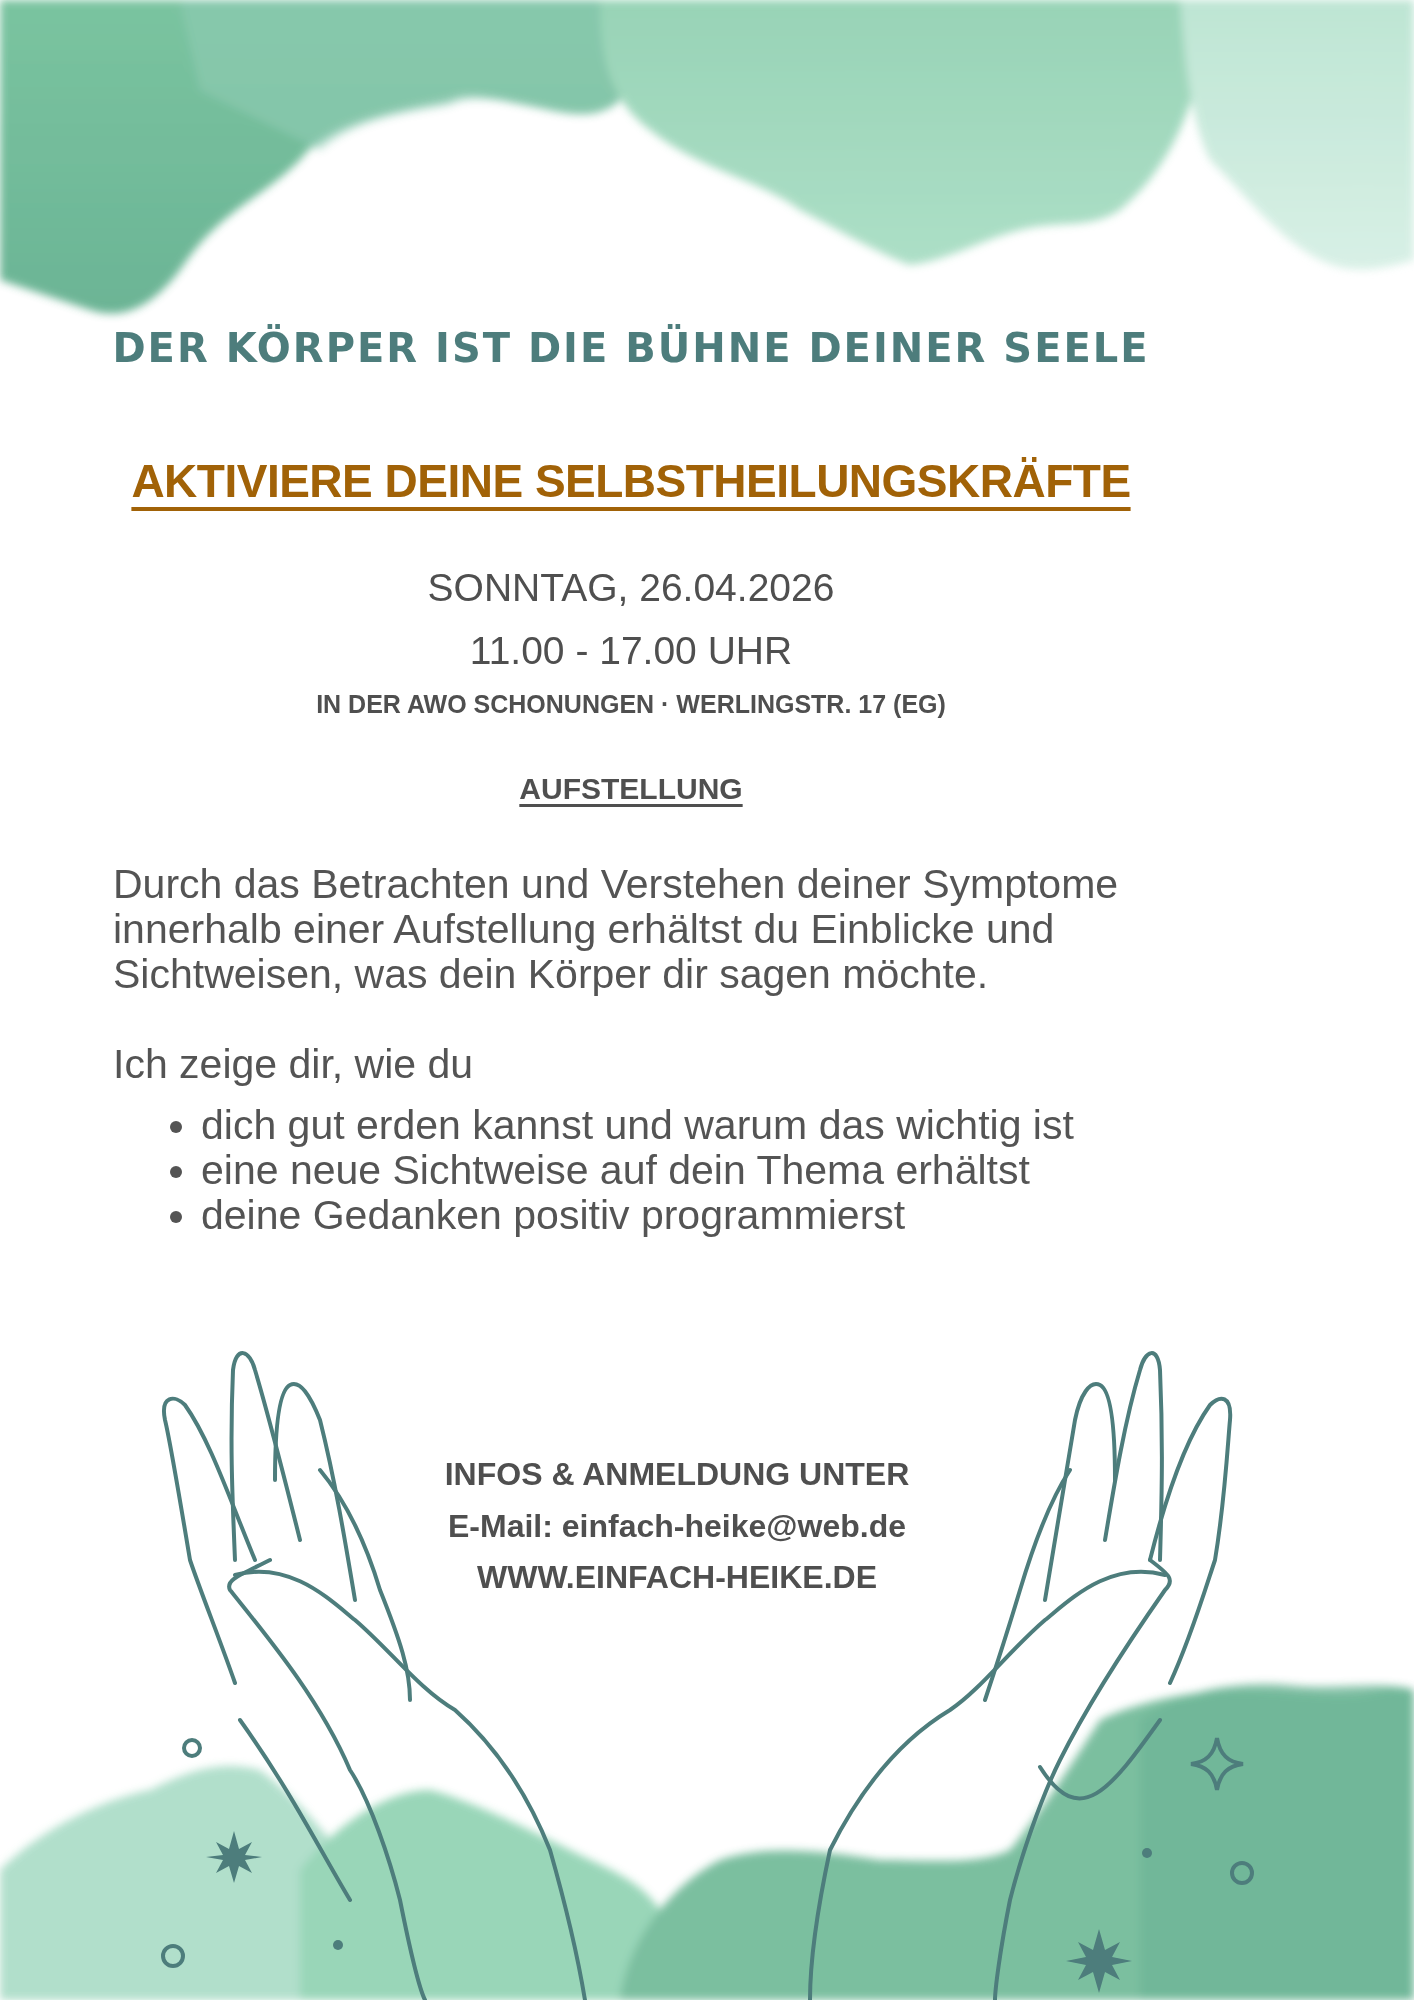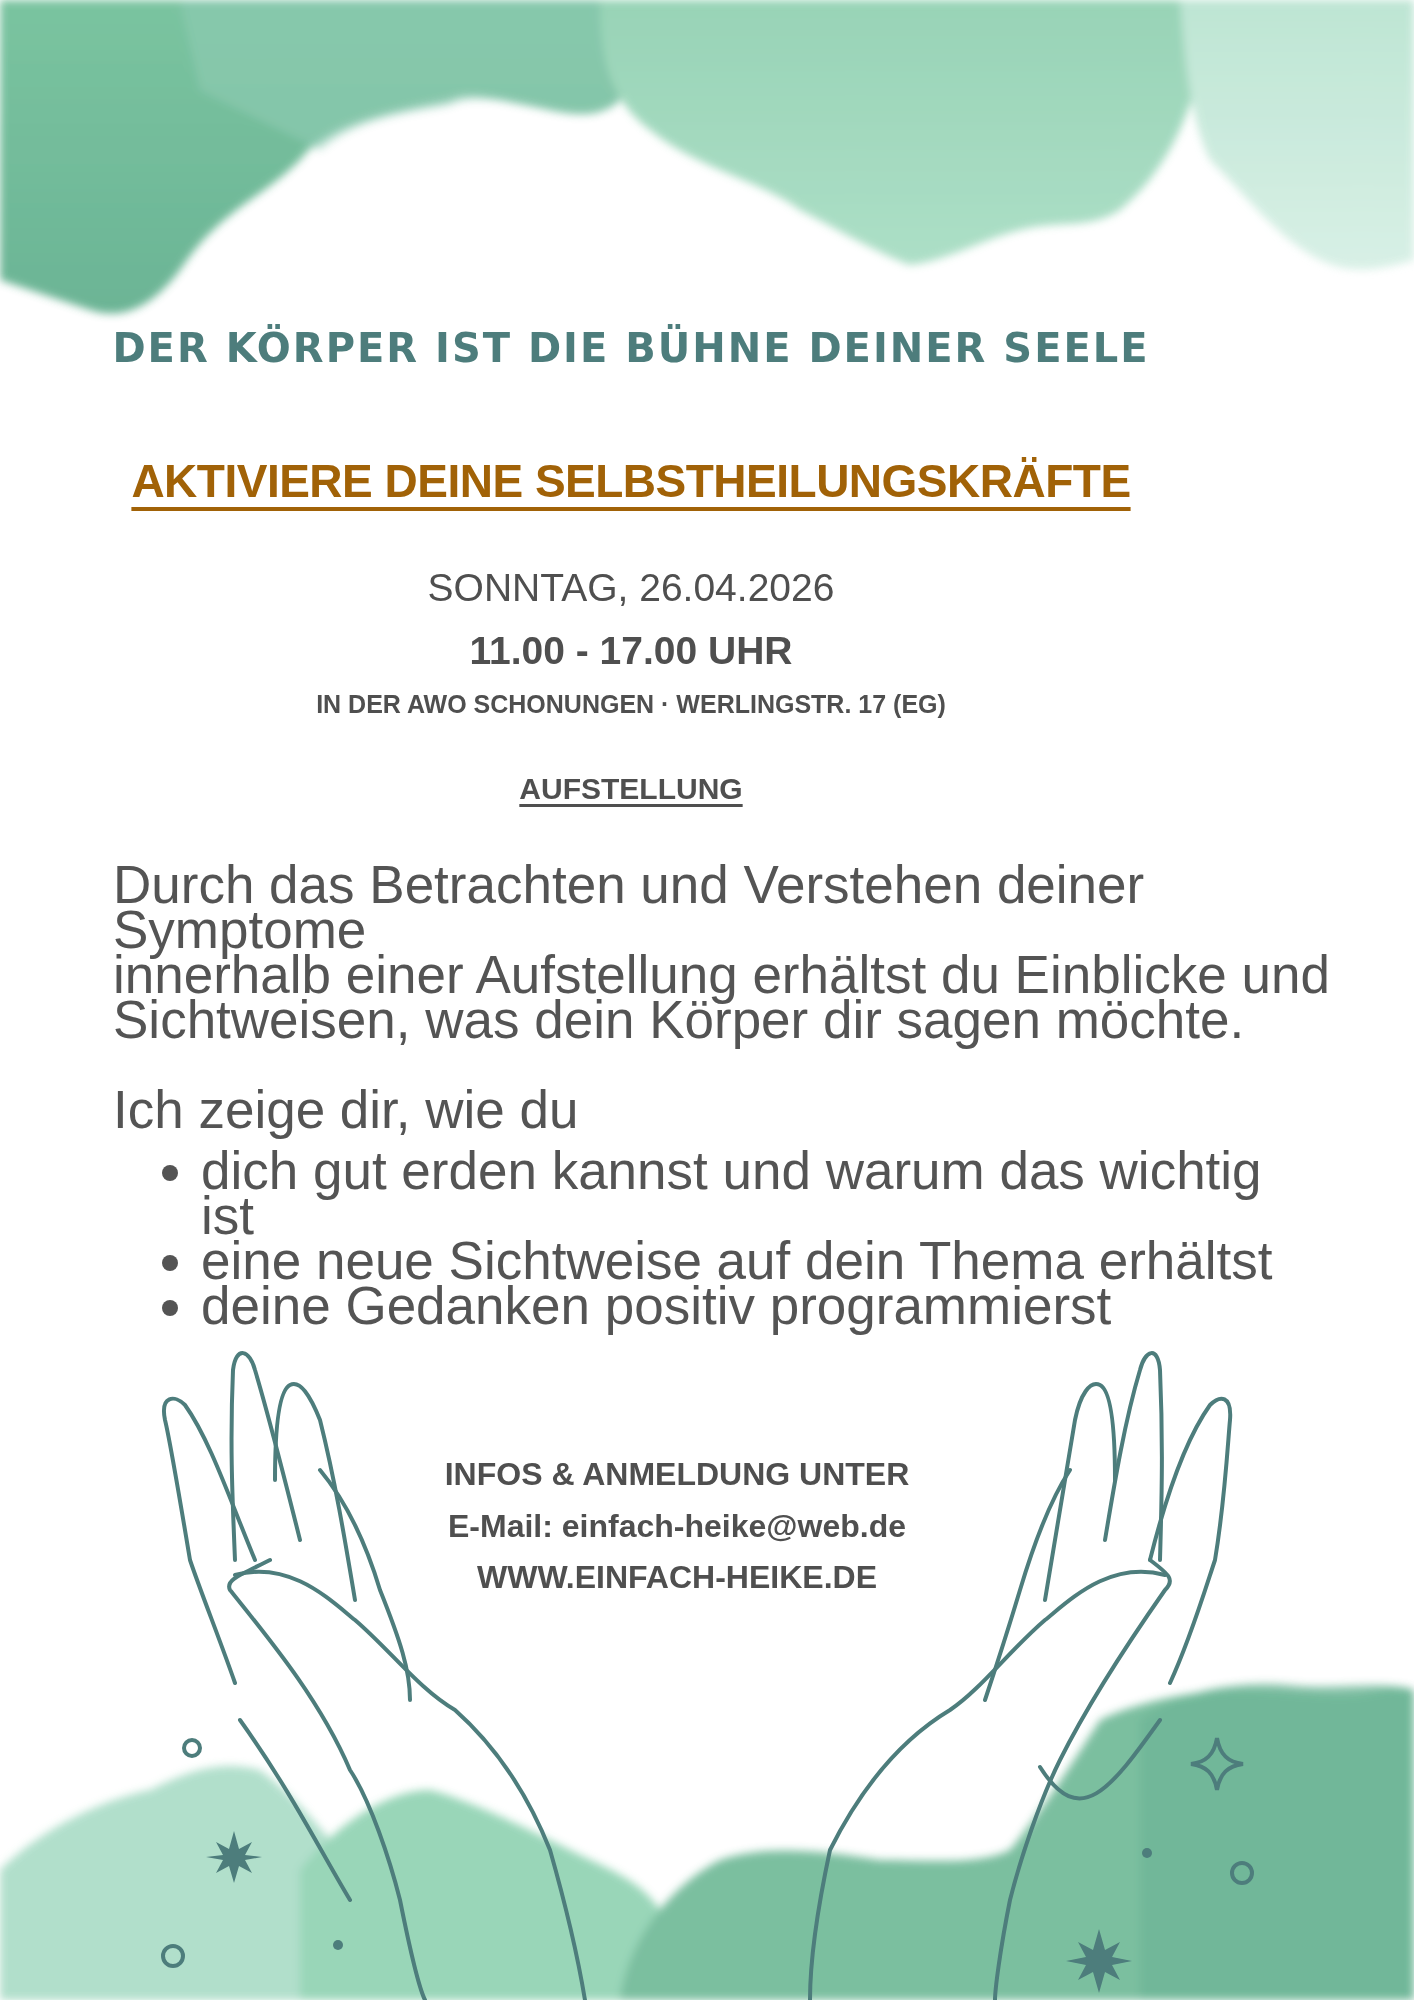--- a/index.html
+++ b/index.html
@@ -14,26 +14,26 @@
     .tagline {
       top: 325px; font-size: 40px; font-weight: bold; letter-spacing: 2px;
       color: #4d7d7c; font-family: "DejaVu Sans", sans-serif;
     }
     .headline {
       top: 414px; font-size: 46px; font-weight: bold; color: #a16207;
       text-decoration: underline; text-decoration-thickness: 4px; text-underline-offset: 10px;
       font-family: "Liberation Sans", sans-serif; letter-spacing: -0.5px; margin-top: 40px;
     }
     .date { top: 566px; font-size: 39px; font-weight: normal; }
-    .time { top: 629px; font-size: 39px; font-weight: bold; }
+    .time { top: 629px; font-size: 39px; font-weight: normal; }
     .place { top: 690px; font-size: 25px; font-weight: bold; }
     .section { top: 772px; font-size: 30px; font-weight: bold; text-decoration: underline; text-underline-offset: 5px; }
     .body {
       position: absolute; left: 113px; top: 862px; width: 1230px;
-      font-size: 53px; line-height: 45px; color: #545454;
+      font-size: 41px; line-height: 45px; color: #545454;
     }
     .body p { margin: 0; }
     .body .gap { height: 45px; }
     .body ul { margin: 16px; padding-left: 72px; }
     .body li { padding-left: 0; }
     .contact { font-size: 32px; font-weight: bold; padding-left: 46px; }
     .c1 { top: 1456px; }
     .c2 { top: 1508px; }
     .c3 { top: 1559px; }
   </style>

